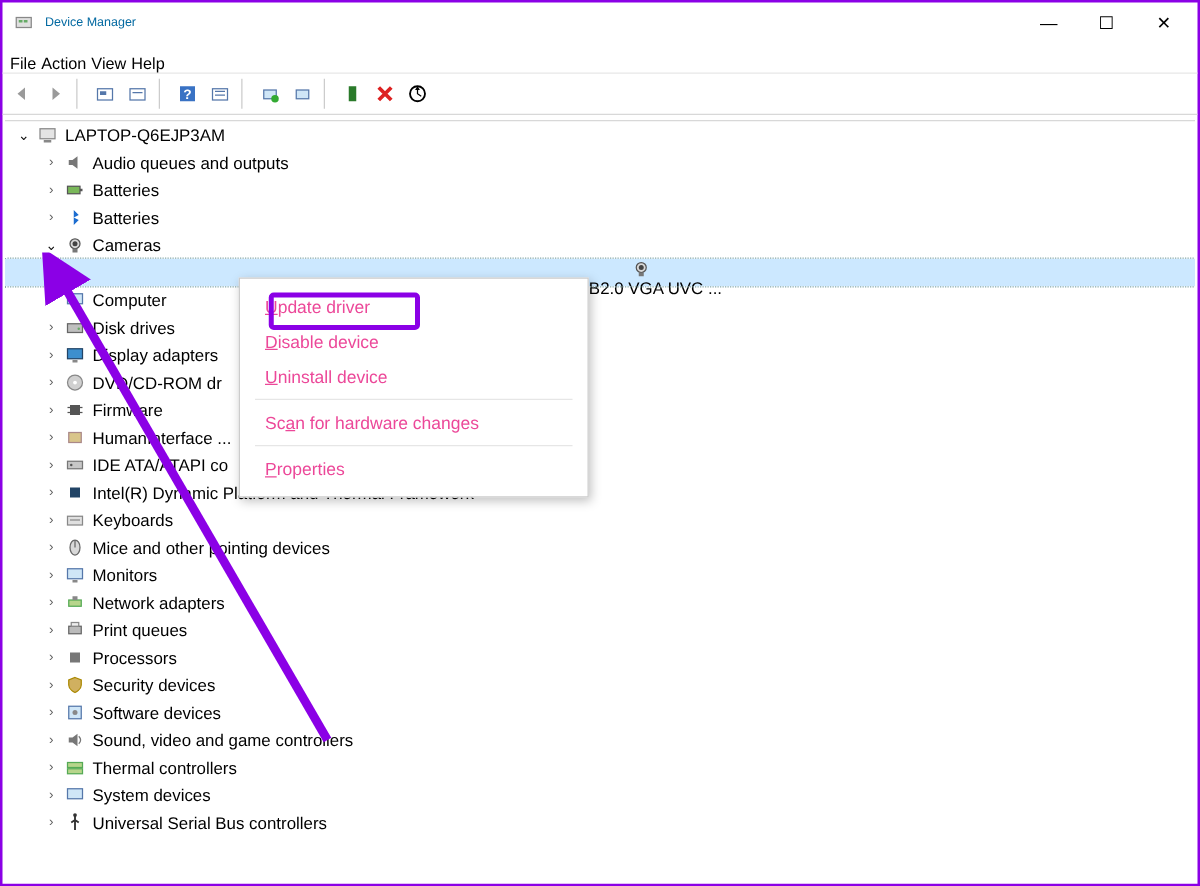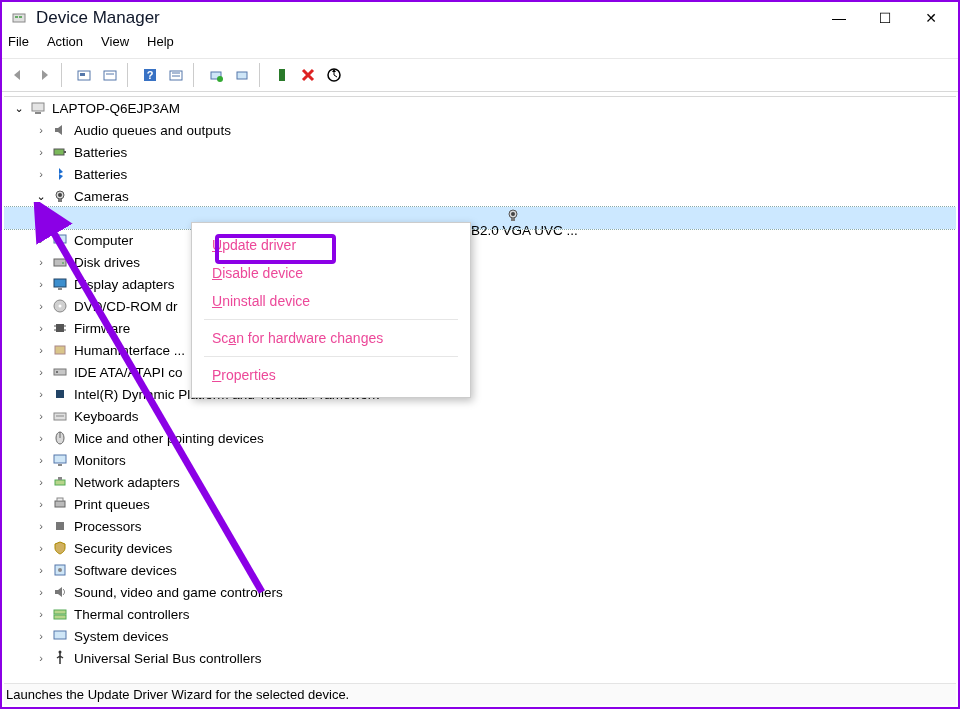--- a/index.html
+++ b/index.html
@@ -1,23 +1,23 @@
 <!DOCTYPE html>
 <html><head>
 <meta charset="utf-8">
 <style>
 * { margin: 0; padding: 0; box-sizing: border-box; font-family: "Segoe UI", Tahoma, sans-serif; }
 body { width: 960px; height: 709px; background: #fff; overflow: hidden; position: relative; }
 .window { position: absolute; top: 0; left: 0; right: 0; bottom: 0; border: 2px solid #8B00E6; background: #fff; }
 .titlebar { height: 32px; display: flex; align-items: center; padding: 0 4px; }
 .titlebar .icon-slot { width: 18px; height: 18px; margin: 0 8px 0 4px; display: flex; align-items: center; justify-content: center; }
-.titlebar .title { font-size: 17px; color: #0f172a; }
+.titlebar .title { font-size: 10px; color: #0369a1; }
 .titlebar .winbtns { margin-left: auto; display: flex; }
 .titlebar .winbtn { width: 46px; height: 32px; display: flex; align-items: center; justify-content: center; font-size: 14px; color: #000; }
-.menubar { height: 24px; display: flex; align-items: flex-start; padding: 0 6px; gap: 18px; font-size: 13px; }
+.menubar { height: 24px; display: flex; align-items: flex-end; padding: 0 6px; gap: 4px; font-size: 13px; }
 .menubar span { color: #000; }
 .toolbar { height: 34px; display: flex; align-items: center; padding: 0 4px; gap: 2px; border-top: 1px solid #e8e8e8; border-bottom: 1px solid #d8d8d8; }
 .tbtn { width: 24px; height: 24px; display: flex; align-items: center; justify-content: center; color: #444; }
 .tsep { width: 6px; height: 24px; border-left: 1px solid #ccc; margin: 0 3px; }
 .tree { position: absolute; top: 94px; left: 2px; right: 2px; bottom: 30px; overflow: hidden; border-top: 1px solid #d8d8d8; }
 .node { display: flex; align-items: center; height: 22px; font-size: 13.5px; color: #000; }
 .chev { width: 14px; height: 14px; display: inline-flex; align-items: center; justify-content: center; margin-right: 2px; color: #606060; font-size: 11px; }
 .chev.open { color: #000; }
 .nicon { width: 16px; height: 16px; margin: 0 6px 0 2px; display: inline-flex; align-items: center; justify-content: center; }
 .sel { background: #cce8ff; outline: 1px dotted #8aa; flex-direction: column; }
@@ -402,17 +402,14 @@
 
   <svg class="arrow-annot" style="left:30px; top:200px;" width="260" height="410">
     <defs>
         <marker id="ah" markerWidth="8" markerHeight="8" refX="3" refY="3" orient="auto">
           <path d="M0,0 L6,3 L0,6 Z" fill="#8B00E6"></path>
         </marker>
       </defs>
     <line x1="230" y1="390" x2="12" y2="14" stroke="#8B00E6" stroke-width="7" marker-end="url(#ah)"></line>
   </svg>
 
-  <div class="statusbar">
-    <span>Launches the Update Driver Wizard for the selected device.</span>
-  </div>
 
 </div>
 
 </body></html>

